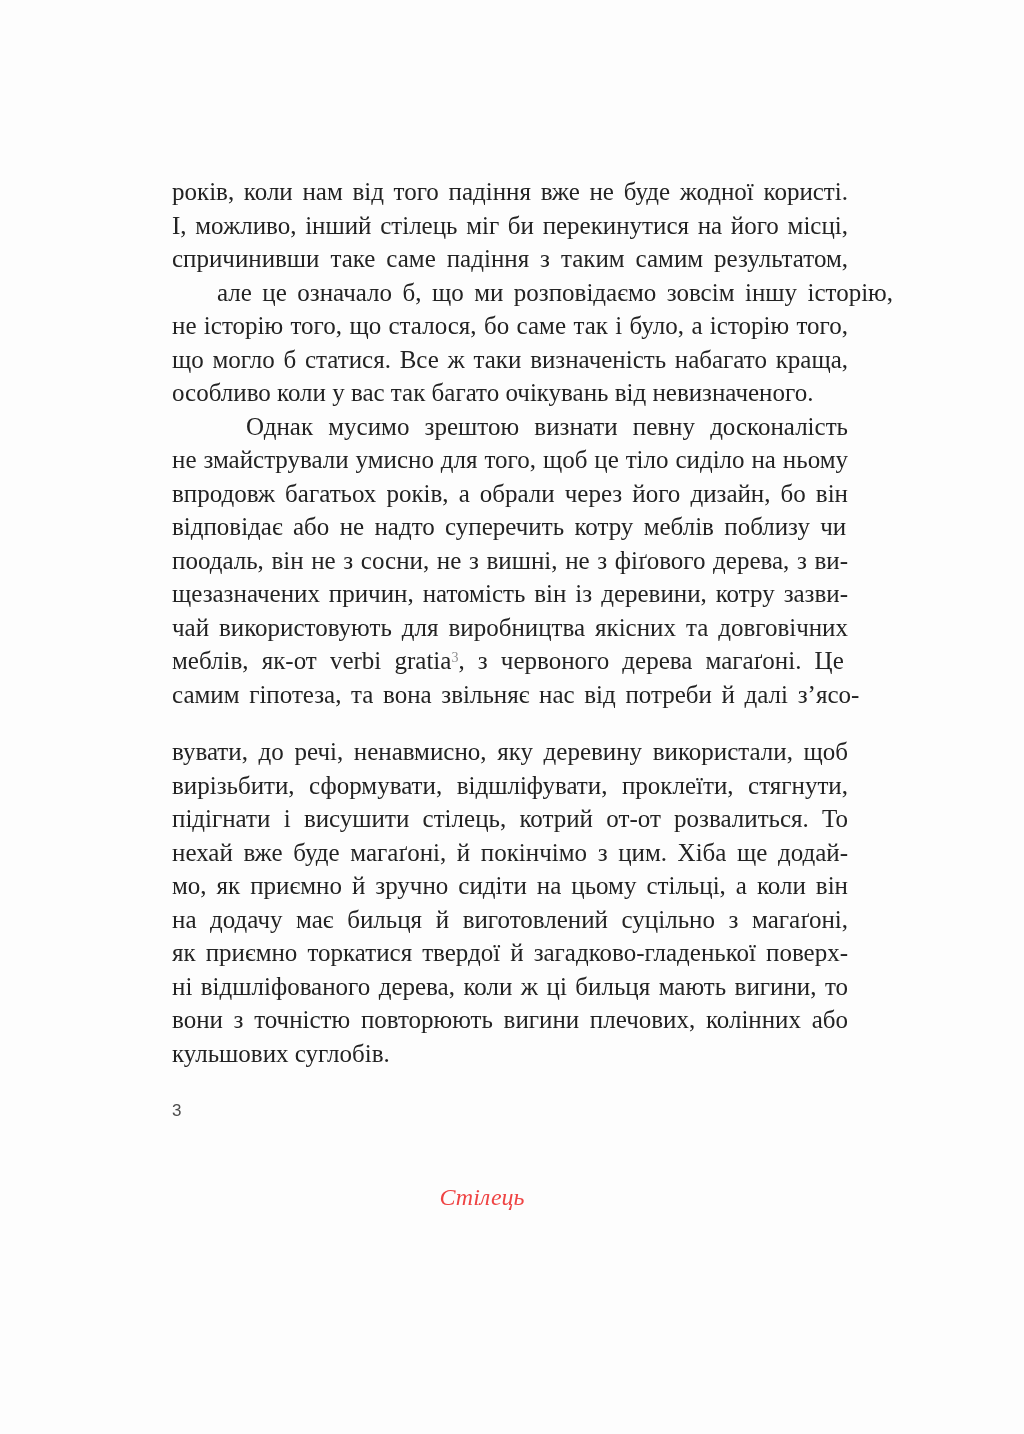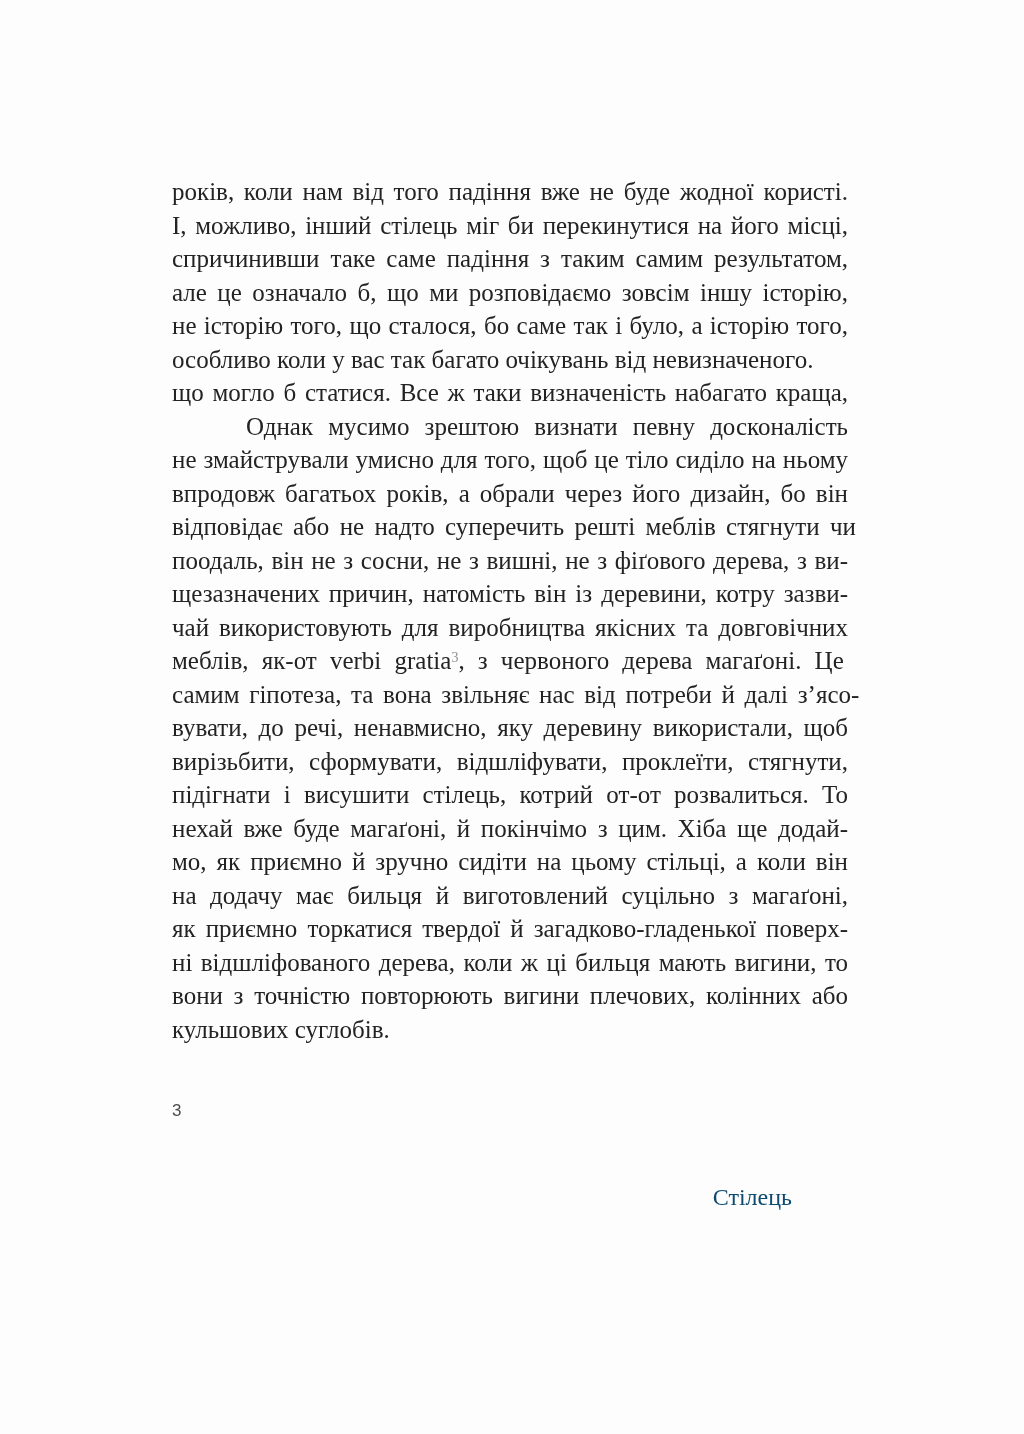--- a/index.html
+++ b/index.html
@@ -41,48 +41,49 @@
   }
   .footnote-marker { flex: 0 0 73px; }
   .footnote-text   { flex: 1 1 auto; }
   .page-footer {
     position: absolute;
     left: 172px;
     top: 1184px;
     width: 676px;
     box-sizing: border-box;
     padding-right: 56px;
-    text-align: right;
+    text-align: center;
+    font-style: italic;
     font-size: 24px;
-    color: #0c4a6e;
+    color: #ef4444;
   }
 </style>
 </head>
 <body>
 
 <div class="page">
 
   <div class="body-text">
       <div class="line" style="word-spacing: 3.45px; font-family: Liberation Serif, serif;"><span class="line-inner"><span>років, коли нам від того падіння вже не буде жодної користі.</span></span></div>
       <div class="line" style="word-spacing: 2.43229px;"><span class="line-inner"><span>І, можливо, інший стілець міг би перекинутися на його місці,</span></span></div>
       <div class="line" style="word-spacing: 4.70982px;"><span class="line-inner"><span>спричинивши таке саме падіння з таким самим результатом,</span></span></div>
-      <div class="line" style="word-spacing: 4.22743px;"><span class="line-inner"><span>але це означало б, що ми розповідаємо зовсім іншу історію,</span></span></div>
+      <div class="line" style="word-spacing: 4.22743px; margin-left: 45px;"><span class="line-inner"><span>але це означало б, що ми розповідаємо зовсім іншу історію,</span></span></div>
       <div class="line" style="word-spacing: 1.13802px;"><span class="line-inner"><span>не історію того, що сталося, бо саме так і було, а історію того,</span></span></div>
+      <div class="line" style="word-spacing: 2.48785px;"><span class="line-inner"><span>що могло б статися. Все ж таки визначеність набагато краща,</span></span></div>
       <div class="line"><span class="line-inner"><span>особливо коли у вас так багато очікувань від невизначеного.</span></span></div>
-      <div class="line" style="word-spacing: 2.48785px;"><span class="line-inner"><span>що могло б статися. Все ж таки визначеність набагато краща,</span></span></div>
       <div class="line" style="padding-left: 74px; word-spacing: 8.97188px; text-align: right;"><span class="line-inner"><span>Однак мусимо зрештою визнати певну досконалість</span></span></div>
       <div class="line" style="word-spacing: 0.670312px;"><span class="line-inner"><span>не змайстрували умисно для того, щоб це тіло сиділо на ньому</span></span></div>
       <div class="line" style="word-spacing: 3.82986px;"><span class="line-inner"><span>впродовж багатьох років, а обрали через його дизайн, бо він</span></span></div>
-      <div class="line" style="word-spacing: 4.08594px;"><span class="line-inner"><span>відповідає або не надто суперечить решті меблів стягнути чи</span></span></div>
+      <div class="line" style="word-spacing: 4.08594px;"><span class="line-inner"><span>відповідає або не надто суперечить котру меблів поблизу чи</span></span></div>
       <div class="line" style="word-spacing: 1.39303px;"><span class="line-inner"><span>поодаль, він не з сосни, не з вишні, не з фіґового дерева, з ви-</span></span></div>
       <div class="line" style="word-spacing: 2.71652px;"><span class="line-inner"><span>щезазначених причин, натомість він із деревини, котру зазви-</span></span></div>
       <div class="line" style="word-spacing: 3.74219px;"><span class="line-inner"><span>чай використовують для виробництва якісних та довговічних</span></span></div>
       <div class="line" style="word-spacing: 6.92578px;"><span class="line-inner"><span>меблів, як-от </span><span class="it">verbi gratia</span><span class="sup">3</span><span>, з червоного дерева магаґоні. Це</span></span></div>
       <div class="line" style="word-spacing: 3.39688px;"><span class="line-inner"><span>самим гіпотеза, та вона звільняє нас від потреби й далі з’ясо-</span></span></div>
-      <div class="line" style="word-spacing: 4.38393px;"><span class="line-inner"><span>вувати, до речі, ненавмисно, яку деревину використали, щоб</span></span></div>
+      <div class="line" style="word-spacing: 4.38393px; margin-top: 24px;"><span class="line-inner"><span>вувати, до речі, ненавмисно, яку деревину використали, щоб</span></span></div>
       <div class="line" style="word-spacing: 8.3125px;"><span class="line-inner"><span>вирізьбити, сформувати, відшліфувати, проклеїти, стягнути,</span></span></div>
       <div class="line" style="word-spacing: 7.04688px;"><span class="line-inner"><span>підігнати і висушити стілець, котрий от-от розвалиться. То</span></span></div>
       <div class="line" style="word-spacing: 4.36719px;"><span class="line-inner"><span>нехай вже буде магаґоні, й покінчімо з цим. Хіба ще додай-</span></span></div>
       <div class="line" style="word-spacing: 3.76136px;"><span class="line-inner"><span>мо, як приємно й зручно сидіти на цьому стільці, а коли він</span></span></div>
       <div class="line" style="word-spacing: 7.37305px;"><span class="line-inner"><span>на додачу має бильця й виготовлений суцільно з магаґоні,</span></span></div>
       <div class="line" style="word-spacing: 3.79167px;"><span class="line-inner"><span>як приємно торкатися твердої й загадково-гладенької поверх-</span></span></div>
       <div class="line" style="word-spacing: 2.2309px;"><span class="line-inner"><span>ні відшліфованого дерева, коли ж ці бильця мають вигини, то</span></span></div>
       <div class="line" style="word-spacing: 4.44196px;"><span class="line-inner"><span>вони з точністю повторюють вигини плечових, колінних або</span></span></div>
       <div class="line"><span class="line-inner"><span>кульшових суглобів.</span></span></div>
     </div>

